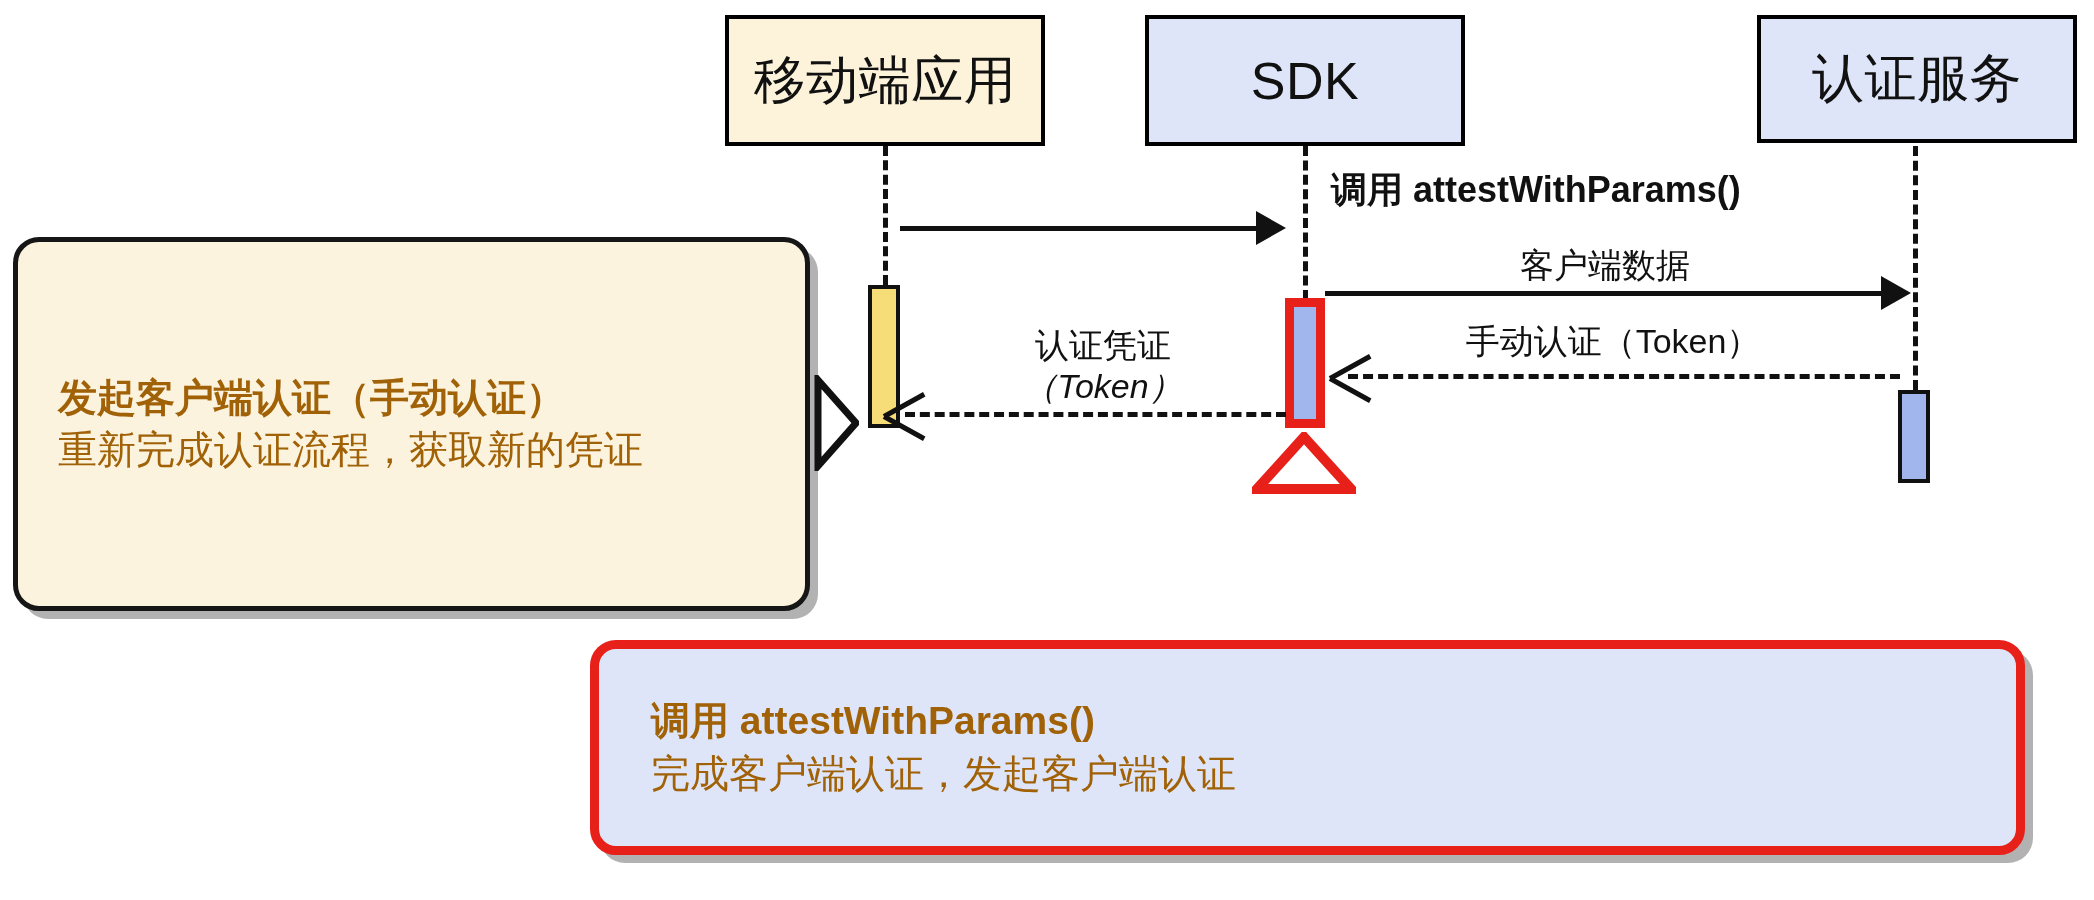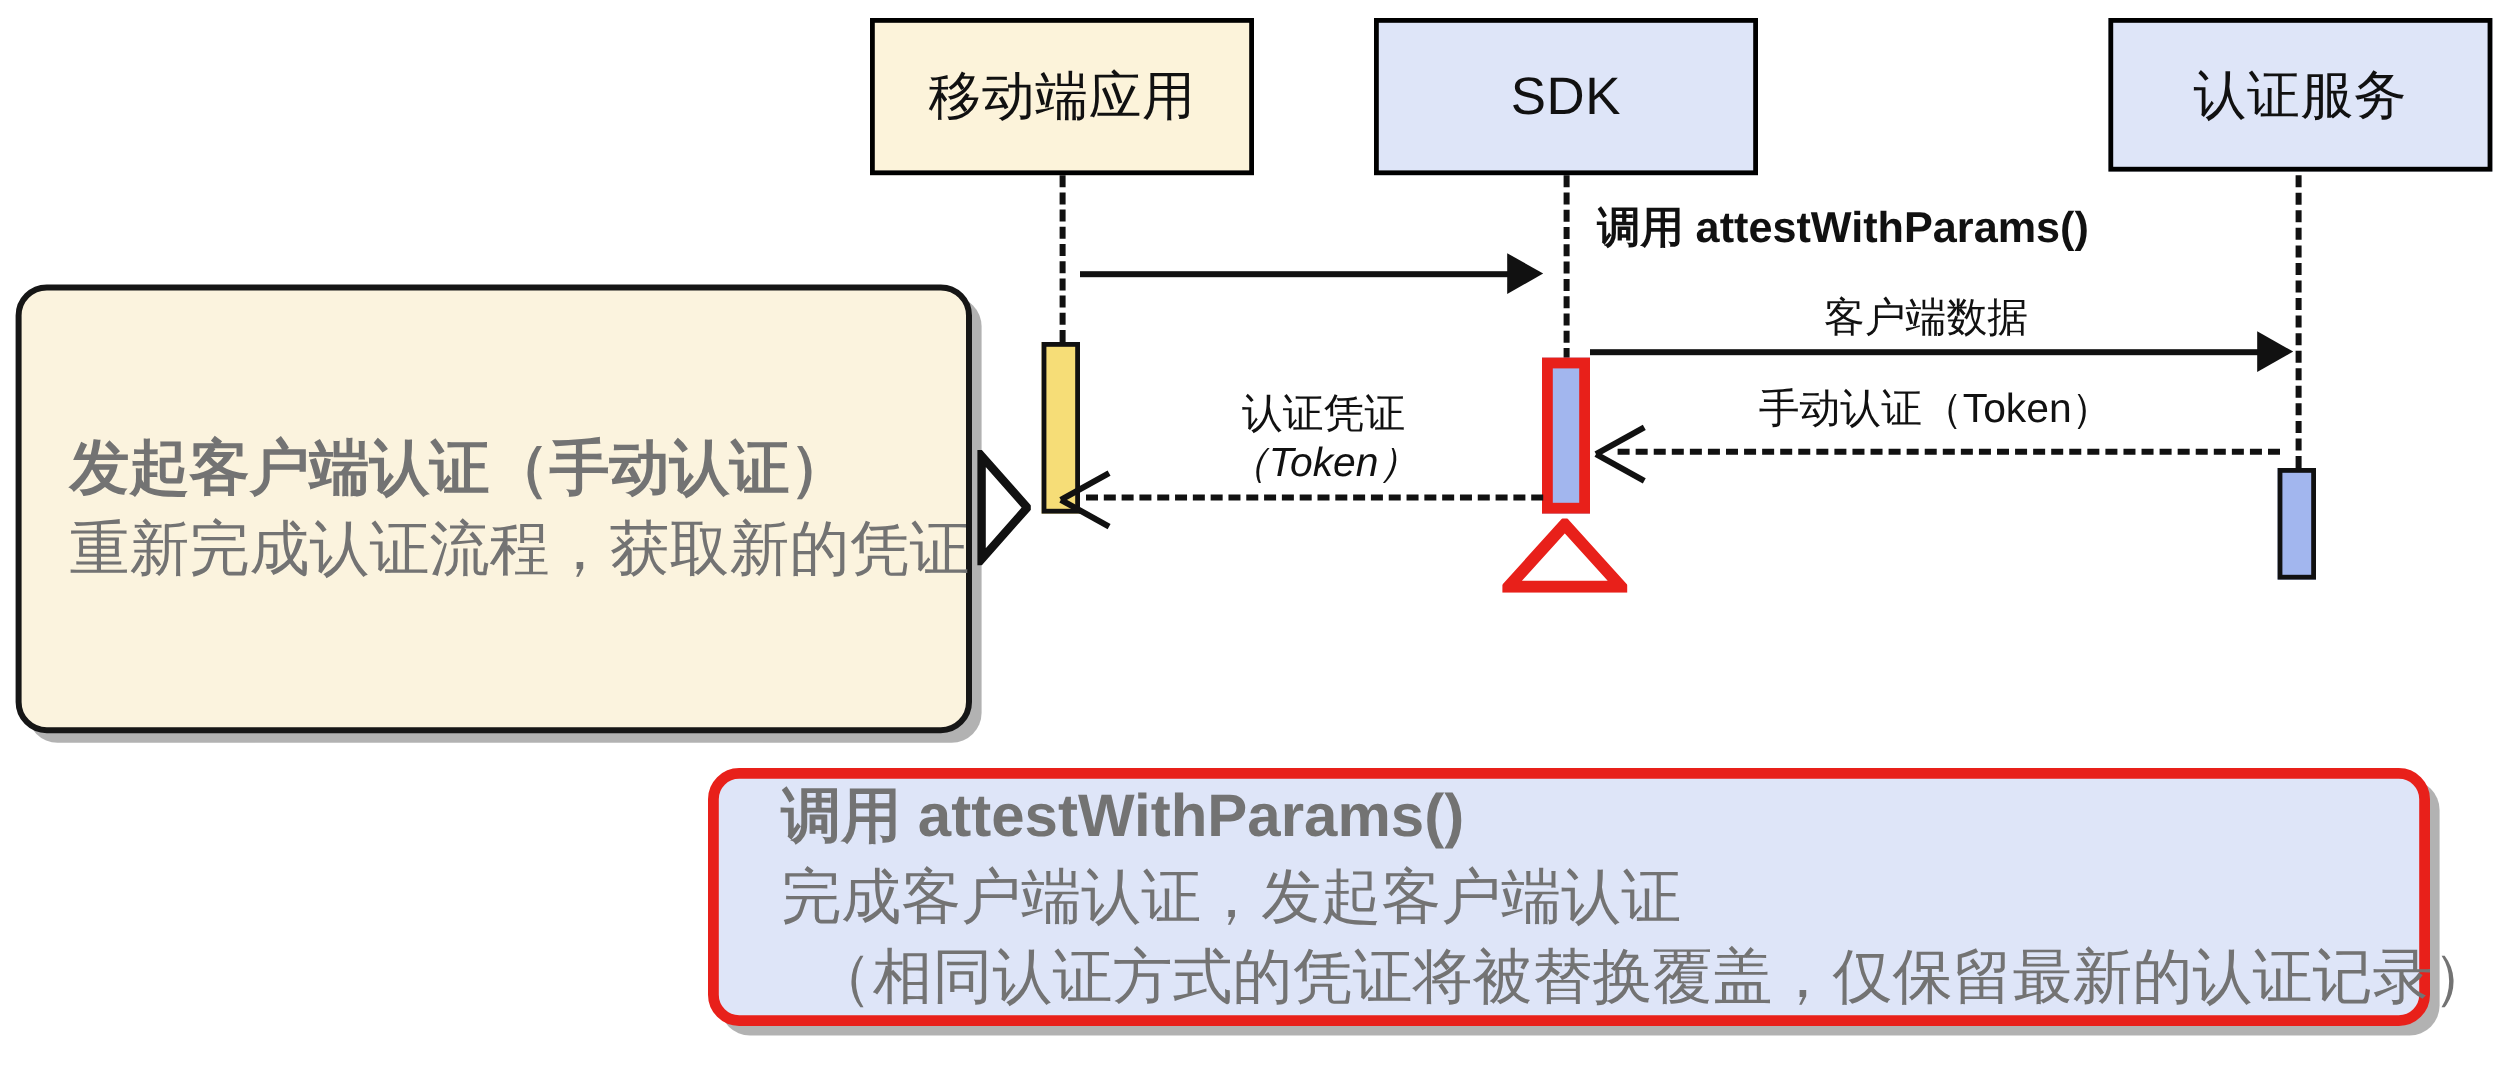--- a/index.html
+++ b/index.html
@@ -21,21 +21,21 @@
   }
 
   
   .lifeline-box {
     position: absolute;
     box-sizing: border-box;
     border: 4px solid #000000;
     display: flex;
     align-items: center;
     justify-content: center;
-    font-size: 44px;
+    font-size: 52px;
     color: #111111;
     letter-spacing: 0.5px;
   }
   .lifeline-box.cream { background: #FCF3DA; }
   .lifeline-box.blue  { background: #DEE5F8; }
 
   
   .lifeline-stem {
     position: absolute;
     width: 0;
@@ -119,22 +119,22 @@
     background: #FBF3DE;
     border: 5px solid #161616;
     padding: 0 40px;
   }
   .note-bottom {
     background: #DEE5F8;
     border: 9px solid #E8201A;
     padding: 0 52px;
   }
   .note-line {
-    font-size: 50px;
-    color: #737373;
+    font-size: 39px;
+    color: #a16207;
     line-height: 1.34;
     white-space: pre;
   }
   .note-line.bold { font-weight: bold; }
   .note-line.indent { padding-left: 26px; }
 
   
   
   .tri-right-hollow {
     position: absolute;
@@ -207,16 +207,15 @@
 
   <div class="tri-up-hollow" style="left:1252px; top:432px;">
     <svg width="104" height="62" viewBox="0 0 104 62">
       <polygon points="52,5 99,57 5,57" fill="#ffffff" stroke="#E8201A" stroke-width="10" stroke-linejoin="miter"></polygon>
     </svg>
   </div>
 
   <div class="note note-bottom" style="left:590px; top:640px; width:1435px; height:215px;">
     <div class="note-line bold">调用 attestWithParams()</div>
     <div class="note-line">完成客户端认证，发起客户端认证</div>
-    <div class="note-line indent">（相同认证方式的凭证将被替换覆盖，仅保留最新的认证记录）</div>
   </div>
 
 </div>
 
 </body></html>

